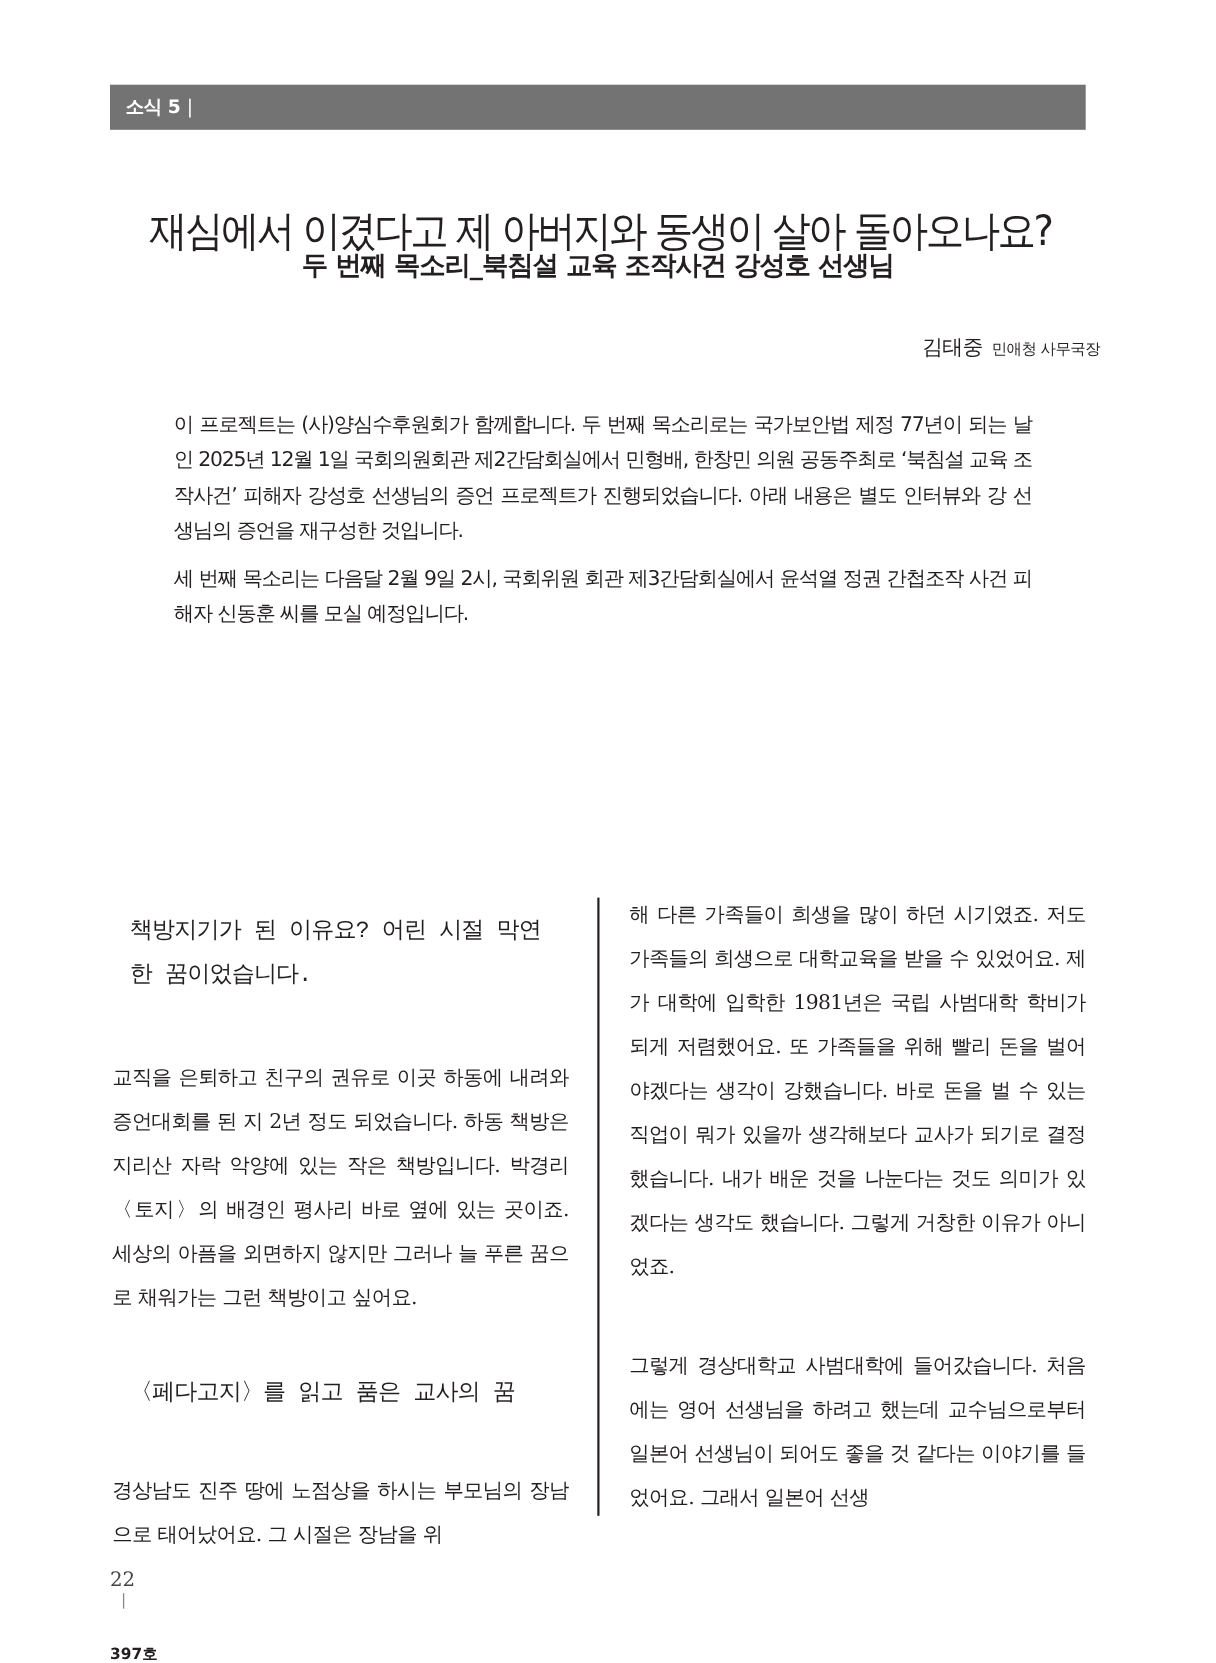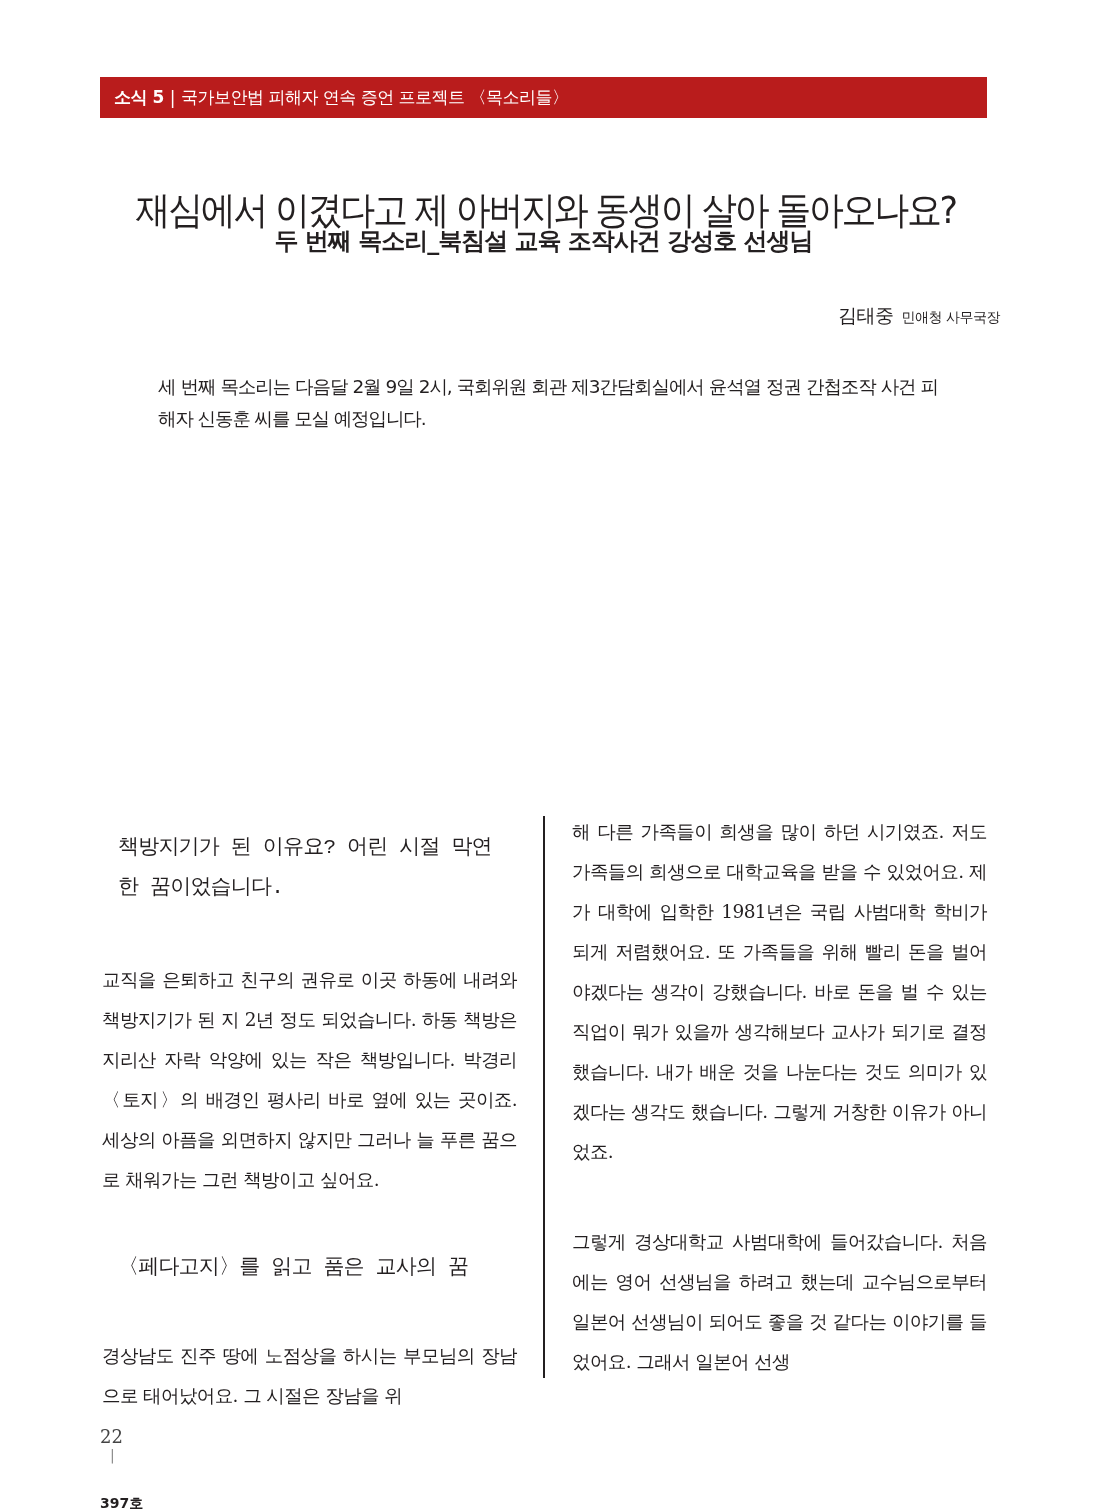--- a/index.html
+++ b/index.html
@@ -1,19 +1,19 @@
 <!DOCTYPE html>
 <html><head>
 <meta charset="utf-8">
 <style>
   html, body { margin: 0; padding: 0; background: #ffffff; }
   body { width: 1105px; height: 1512px; position: relative; overflow: hidden;
          font-family: "DejaVu Sans", "Liberation Sans", sans-serif; color: #231f20; }
   .section-bar { position: absolute; left: 100px; top: 77px; width: 887px; height: 41px;
-                 background: #b91c1c; color: #ffffff; display: flex; align-items: center;
+                 background: #737373; color: #ffffff; display: flex; align-items: center;
                  padding-left: 14px; box-sizing: border-box; font-size: 17px; letter-spacing: -0.5px; }
   .section-bar .label { font-weight: bold; }
   .section-bar .sep { margin: 0 6px; font-weight: normal; }
   .headline { position: absolute; left: 100px; top: 160px; width: 887px; text-align: center;
               font-family: "DejaVu Sans", sans-serif; font-size: 38px; letter-spacing: -2.5px;
               color: #231f20; font-weight: normal; transform: scaleX(0.92); transform-origin: center; white-space: nowrap; }
   .subhead { position: absolute; left: 100px; top: 225px; width: 887px; text-align: center;
              font-size: 24px; font-weight: bold; letter-spacing: -1px; color: #231f20; }
   .byline { position: absolute; right: 105px; top: 303px; font-size: 14px; color: #231f20; letter-spacing: -0.5px; }
   .byline .name { font-size: 19px; font-family: "DejaVu Serif", serif; margin-right: 4px; }
@@ -34,39 +34,39 @@
   .footer .bar { margin: 0 10px; color: #888; }
   .footer .issue { font-weight: bold; margin-top: 32px; }
   .footer .dot { margin: 0 5px; }
 </style>
 </head>
 <body>
 
 <div class="section-bar">
   <span class="label">소식 5</span>
   <span class="sep">|</span>
-  <span>국가보안법 피해자 연속 증언 프로젝트 〈목소리들〉</span>
 </div>
 
 <h1 class="headline">재심에서 이겼다고 제 아버지와 동생이 살아 돌아오나요?</h1>
 <div class="subhead">두 번째 목소리_북침설 교육 조작사건 강성호 선생님</div>
 
 <div class="byline">
   <span class="name">김태중</span>
   <span>민애청 사무국장</span>
 </div>
 
 <div class="intro">
+  <p>이 프로젝트는 (사)양심수후원회가 함께합니다. 두 번째 목소리로는 국가보안법 제정 77년이 되는 날인 2025년 12월 1일 국회의원회관 제2간담회실에서 민형배, 한창민 의원 공동주최로 ‘북침설 교육 조작사건’ 피해자 강성호 선생님의 증언 프로젝트가 진행되었습니다. 아래 내용은 별도 인터뷰와 강 선생님의 증언을 재구성한 것입니다.</p>
   <p>세 번째 목소리는 다음달 2월 9일 2시, 국회위원 회관 제3간담회실에서 윤석열 정권 간첩조작 사건 피해자 신동훈 씨를 모실 예정입니다.</p>
 </div>
 
 <div class="col left">
   <h3>책방지기가 된 이유요? 어린 시절 막연한 꿈이었습니다.</h3>
   <div class="gap-l" style="height:36px"></div>
-  <p>교직을 은퇴하고 친구의 권유로 이곳 하동에 내려와 책방지기가 된 지 2년 정도 되었습니다. 하동 책방은 지리산 자락 악양에 있는 작은 책방입니다. 박경리 〈토지〉의 배경인 평사리 바로 옆에 있는 곳이죠. 세상의 아픔을 외면하지 않지만 그러나 늘 푸른 꿈으로 채워가는 그런 책방이고 싶어요.</p>
+  <p>교직을 은퇴하고 친구의 권유로 이곳 하동에 내려와 증언대회를 된 지 2년 정도 되었습니다. 하동 책방은 지리산 자락 악양에 있는 작은 책방입니다. 박경리 〈토지〉의 배경인 평사리 바로 옆에 있는 곳이죠. 세상의 아픔을 외면하지 않지만 그러나 늘 푸른 꿈으로 채워가는 그런 책방이고 싶어요.</p>
   <div class="gap-l" style="height:32px"></div>
   <h3>〈페다고지〉를 읽고 품은 교사의 꿈</h3>
   <div class="gap-l" style="height:32px"></div>
   <p>경상남도 진주 땅에 노점상을 하시는 부모님의 장남으로 태어났어요. 그 시절은 장남을 위</p>
 </div>
 
 <div class="divider"></div>
 
 <div class="col right">
   <p>해 다른 가족들이 희생을 많이 하던 시기였죠. 저도 가족들의 희생으로 대학교육을 받을 수 있었어요. 제가 대학에 입학한 1981년은 국립 사범대학 학비가 되게 저렴했어요. 또 가족들을 위해 빨리 돈을 벌어야겠다는 생각이 강했습니다. 바로 돈을 벌 수 있는 직업이 뭐가 있을까 생각해보다 교사가 되기로 결정했습니다. 내가 배운 것을 나눈다는 것도 의미가 있겠다는 생각도 했습니다. 그렇게 거창한 이유가 아니었죠.</p>

